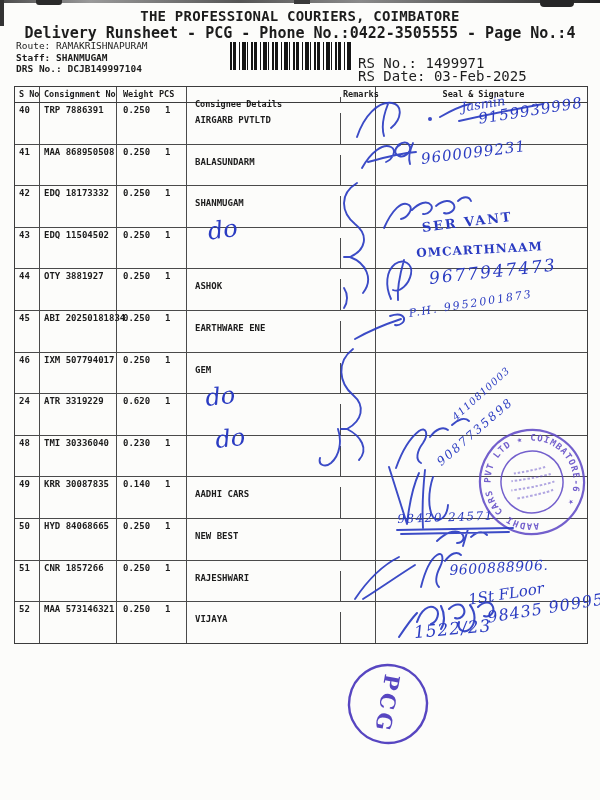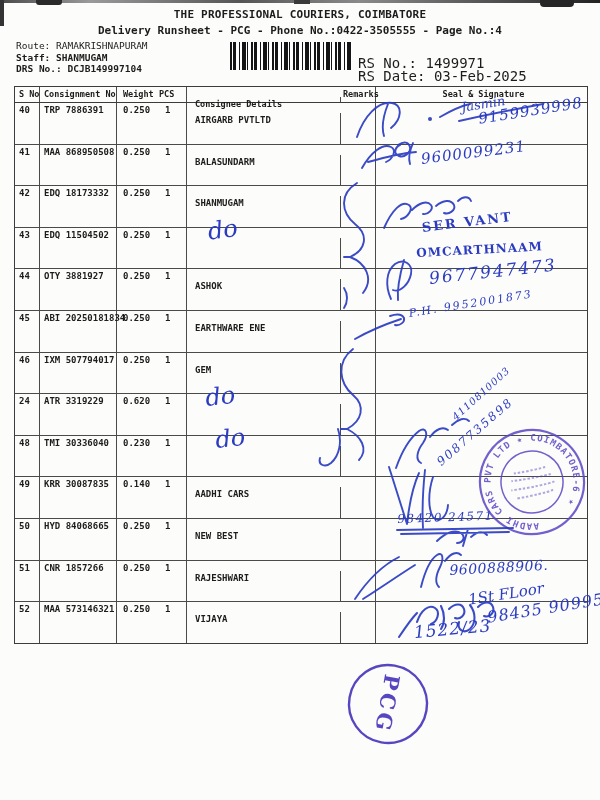--- a/index.html
+++ b/index.html
@@ -7,22 +7,22 @@
         font-family:"DejaVu Sans Mono",monospace;color:#1c1c1c;}
   .abs{position:absolute;}
   
   .edge-top{left:0;top:0;width:600px;height:3px;
     background:linear-gradient(90deg,#4a4a4a,#9a9a9a 15%,#555 40%,#8a8a8a 60%,#3d3d3d 90%,#222);}
   .blob1{left:36px;top:0;width:26px;height:5px;background:#2a2a2a;border-radius:0 0 3px 3px;}
   .blob2{left:294px;top:0;width:16px;height:4px;background:#3a3a3a;}
   .blob3{left:540px;top:0;width:34px;height:7px;background:#262626;border-radius:0 0 4px 4px;}
   .blob4{left:0;top:0;width:4px;height:26px;background:#333;}
   
-  .title{left:0;top:8px;width:600px;text-align:center;font-size:11px;font-weight:bold;letter-spacing:.2px;}
-  .subtitle{left:0;top:24px;width:600px;text-align:center;font-size:11px;font-weight:bold;}
+  .title{left:0;top:8px;width:600px;text-align:center;font-size:14px;font-weight:bold;letter-spacing:.2px;}
+  .subtitle{left:0;top:24px;width:600px;text-align:center;font-size:15px;font-weight:bold;}
   .meta-left{left:16px;top:40px;font-size:9.5px;line-height:11.6px;white-space:nowrap;}
   .meta-left .b{font-weight:bold;}
   .meta-right{left:358px;top:57px;font-size:14px;line-height:13px;white-space:nowrap;}
   .barcode{left:230px;top:42px;width:122px;height:28px;
     background:repeating-linear-gradient(90deg,#151515 0 2px,#fff 2px 3px,#151515 3px 6px,#fff 6px 9px,
     #151515 9px 10px,#fff 10px 12px,#151515 12px 16px,#fff 16px 17px,#151515 17px 18px,#fff 18px 21px);}
   
   .rtable{left:14px;top:86px;width:574px;height:558px;border:1px solid #3c3c3c;
     display:flex;flex-direction:column;box-sizing:border-box;background:transparent;}
   .thead{display:flex;height:15px;border-bottom:1px solid #3c3c3c;font-size:8.5px;font-weight:bold;}

